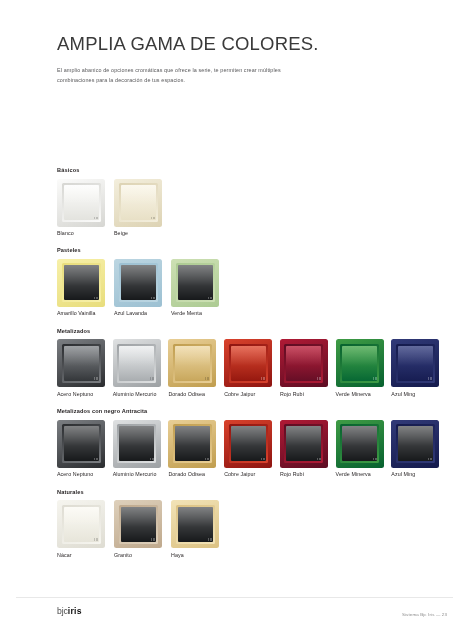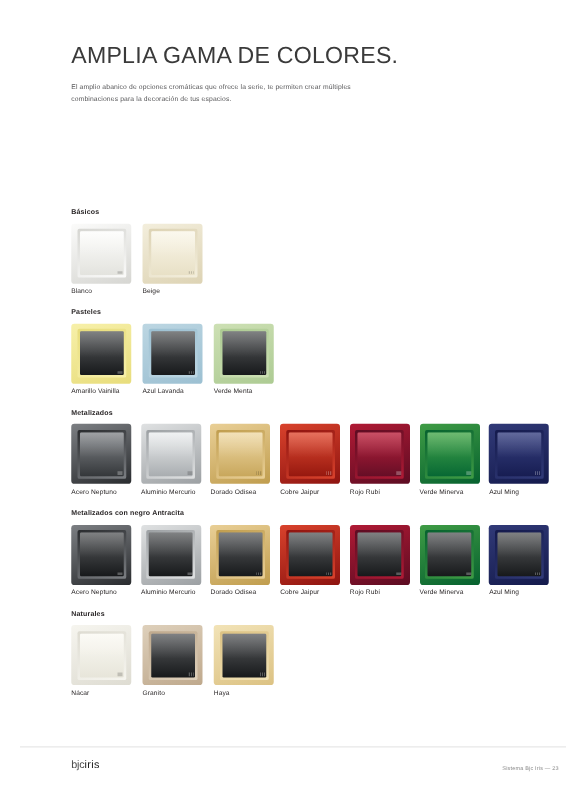--- a/index.html
+++ b/index.html
@@ -160,21 +160,21 @@
     letter-spacing: -0.1px;
     line-height: 1;
     color: #231f20;
     white-space: nowrap;
   }
   .logo .logo-bjc {
     font-weight: 400;
     color: #4a4a4a;
   }
   .logo .logo-iris {
-    font-weight: normal;
+    font-weight: bold;
     color: #111111;
     letter-spacing: 0.3px;
   }
   .footer-meta {
     position: absolute;
     right: 22px;
     top: 613px;
     font-size: 4.4px;
     color: #8a8a8a;
     letter-spacing: 0.15px;

